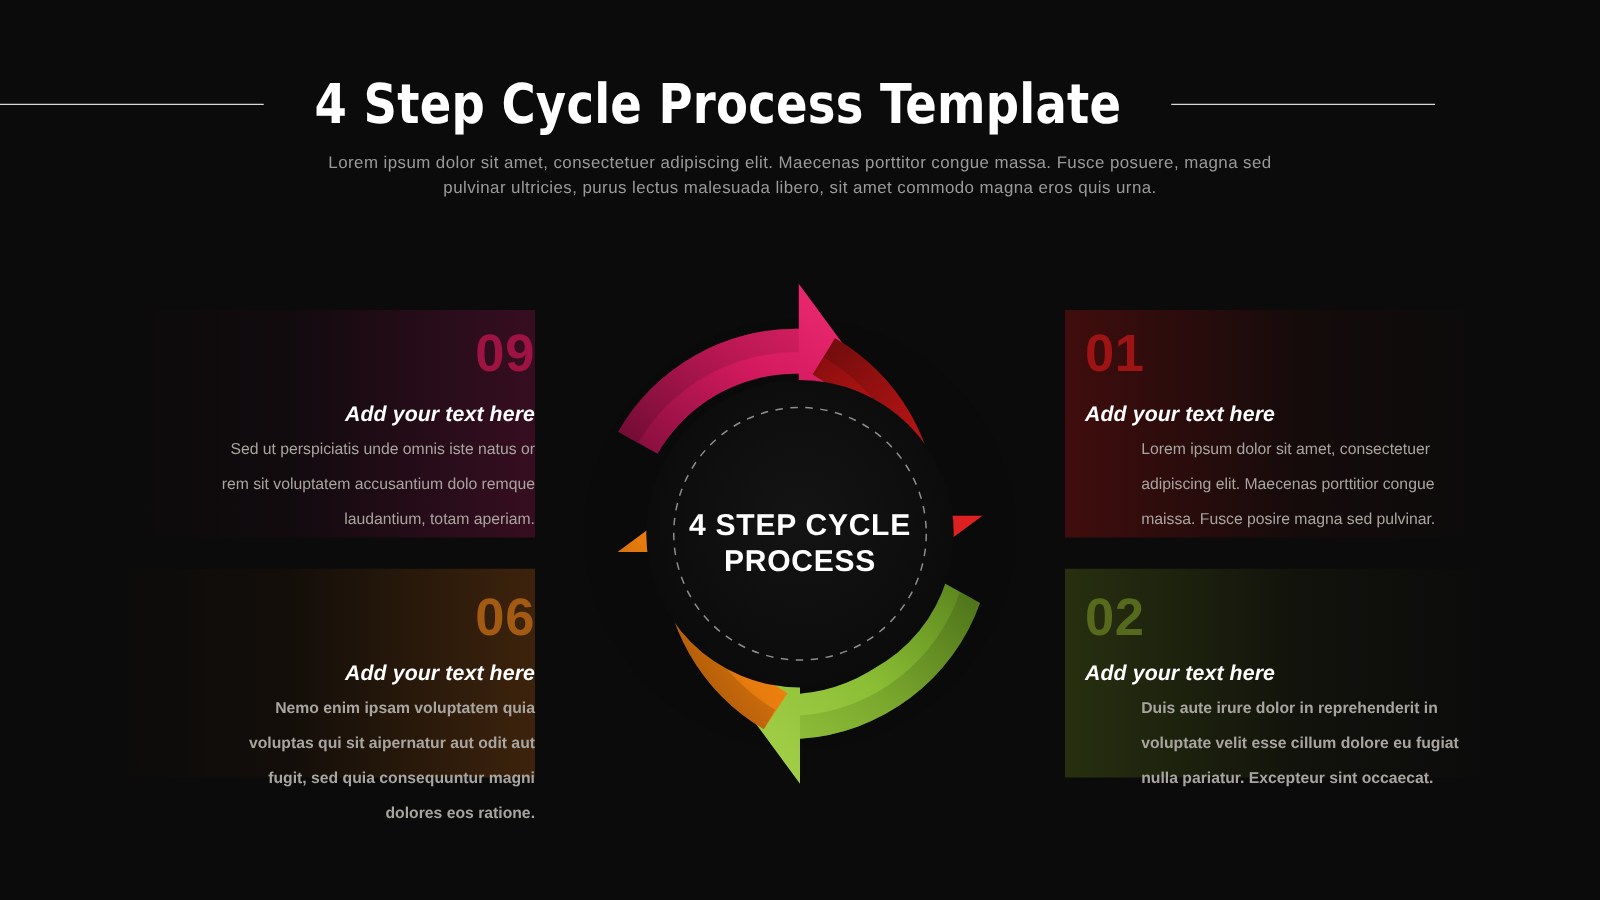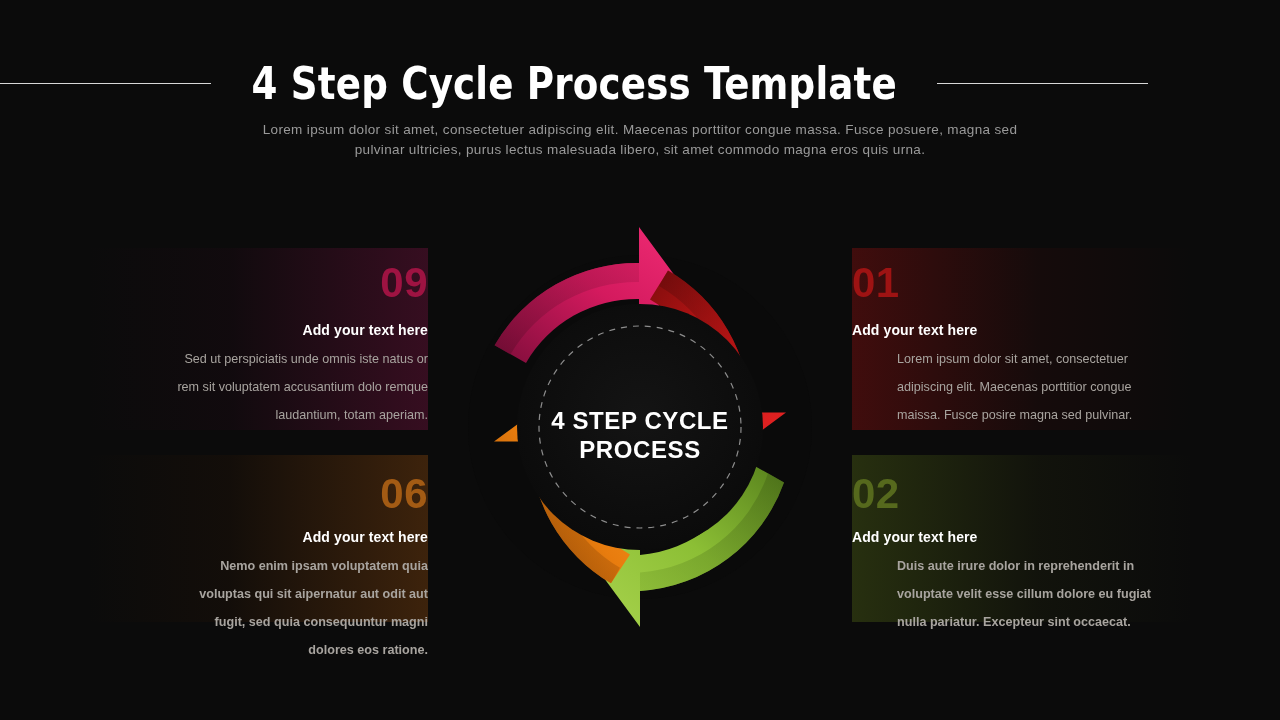--- a/index.html
+++ b/index.html
@@ -68,45 +68,46 @@
   .panel .num {
     position: absolute;
     font-size: 42px;
     font-weight: 700;
     line-height: 1;
     letter-spacing: 0.5px;
   }
   .panel .head {
     position: absolute;
     color: #ffffff;
-    font-size: 14px;
+    font-size: 17px;
     font-weight: 700;
     letter-spacing: 0.1px;
     white-space: nowrap;
+    font-style: italic;
   }
   .panel .body {
     position: absolute;
     color: #a8a49f;
     font-size: 12.6px;
     line-height: 28px;
     width: 258px;
     margin-left: 45px;
   }
 
   
   .panel.left { width: 340px; }
   .panel.left .num,
   .panel.left .head,
   .panel.left .body { right: 0; text-align: right; }
 
   
   .panel.right { width: 340px; }
   .panel.right .num,
   .panel.right .head,
-  .panel.right .body { left: 0; text-align: left; }
+  .panel.right .body { left: 0; text-align: left; padding-left: 16px; }
 
   
   #panel-04 { left: 88px;  top: 248px; height: 182px;
               background: linear-gradient(90deg, rgba(11,11,11,0) 0%, rgba(22,10,16,0.55) 42%, rgba(62,14,36,0.85) 100%); }
   #panel-01 { left: 852px; top: 248px; height: 182px;
               background: linear-gradient(90deg, rgba(70,13,13,0.9) 0%, rgba(28,11,11,0.6) 55%, rgba(11,11,11,0) 100%); }
   
   #panel-03 { left: 88px;  top: 455px; height: 167px;
               background: linear-gradient(90deg, rgba(11,11,11,0) 0%, rgba(26,16,8,0.55) 42%, rgba(72,40,12,0.82) 100%); }
   #panel-02 { left: 852px; top: 455px; height: 167px;

